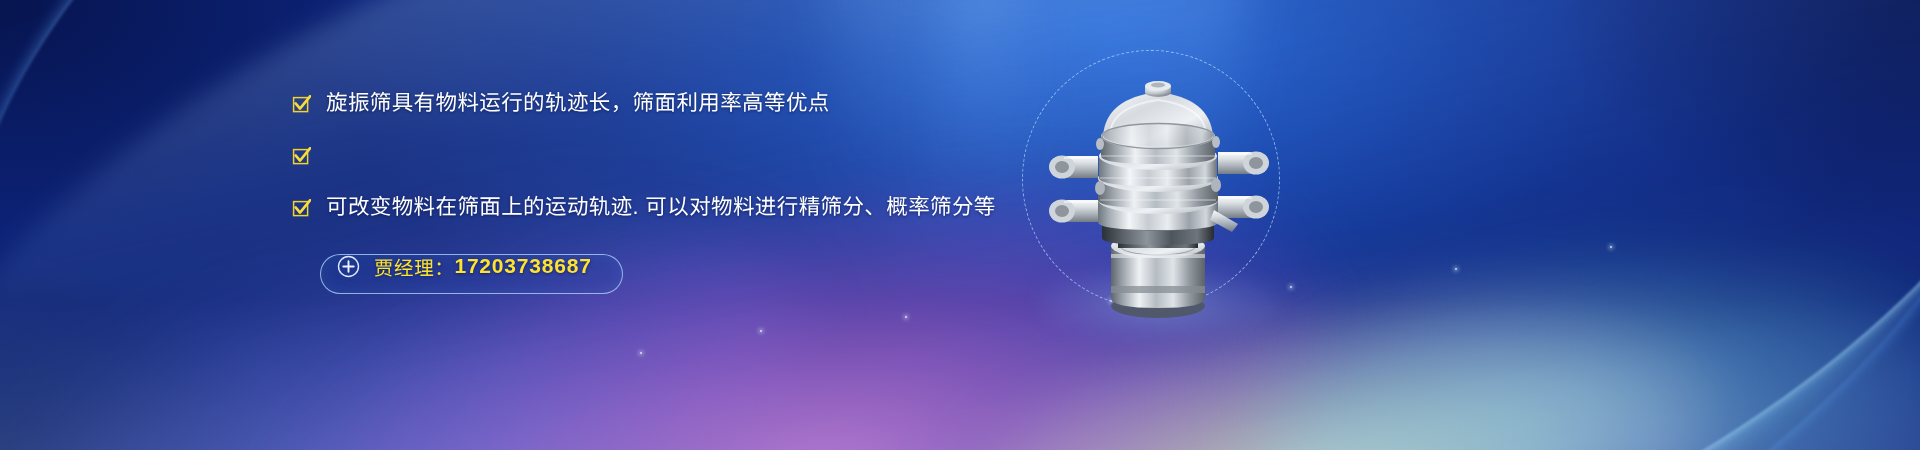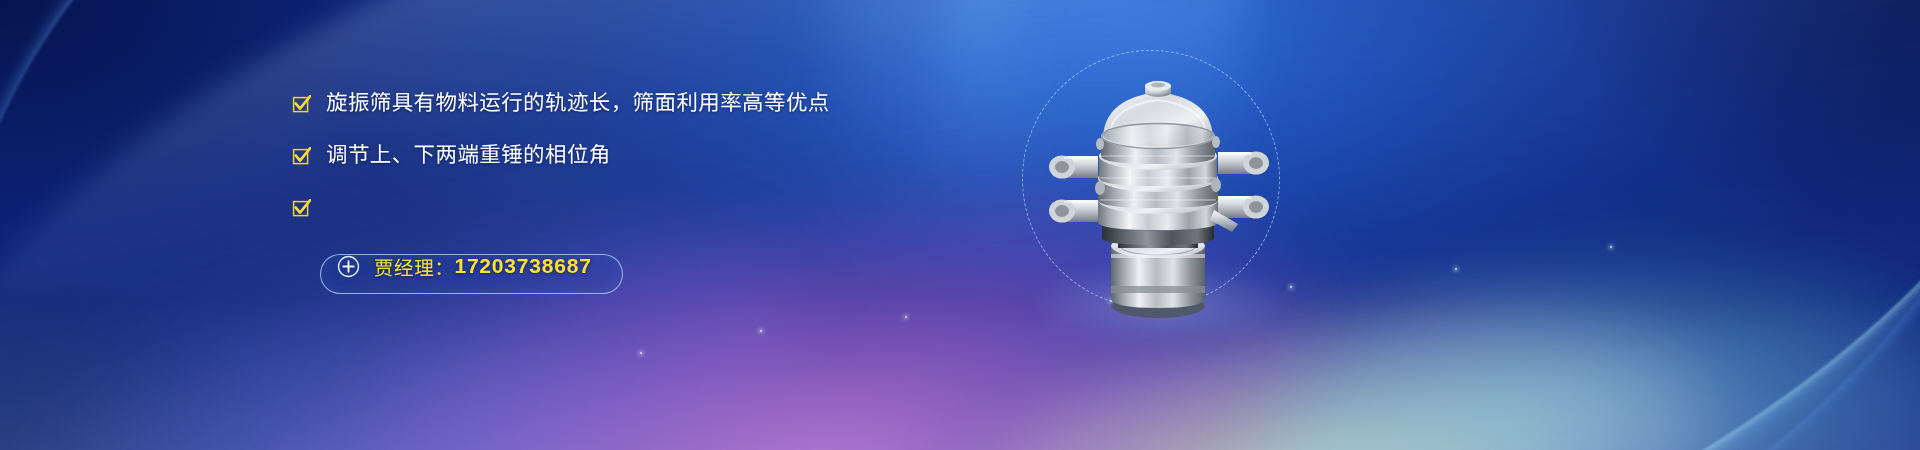--- a/index.html
+++ b/index.html
@@ -340,30 +340,30 @@
       <span class="bullet-text">旋振筛具有物料运行的轨迹长，筛面利用率高等优点</span>
     </div>
 
     <div class="bullet">
       <span class="check-icon">
         <svg width="19" height="19" viewBox="0 0 19 19">
           <rect x="1.6" y="2.6" width="14" height="14" fill="none" stroke="#f5d327" stroke-width="1.5"></rect>
           <path d="M3.6 8.4 L8.0 13.6 L18.2 1.2" fill="none" stroke="#f7dc3a" stroke-width="2.6" stroke-linecap="round" stroke-linejoin="round"></path>
         </svg>
       </span>
-      <span class="bullet-text">调节上、下两端重锤的相位角</span>
     </div>
 
     <div class="bullet">
       <span class="check-icon">
         <svg width="19" height="19" viewBox="0 0 19 19">
           <rect x="1.6" y="2.6" width="14" height="14" fill="none" stroke="#f5d327" stroke-width="1.5"></rect>
           <path d="M3.6 8.4 L8.0 13.6 L18.2 1.2" fill="none" stroke="#f7dc3a" stroke-width="2.6" stroke-linecap="round" stroke-linejoin="round"></path>
         </svg>
       </span>
+      <span class="bullet-text">可改变物料在筛面上的运动轨迹. 可以对物料进行精筛分、概率筛分等</span>
     </div>
 
     <div class="contact-pill">
       <span class="plus-icon">
         <svg width="23" height="23" viewBox="0 0 23 23">
           <circle cx="11.5" cy="11.5" r="10" fill="none" stroke="#dbe9fb" stroke-width="1.4"></circle>
           <path d="M11.5 6.3 V16.7 M6.3 11.5 H16.7" stroke="#eef5ff" stroke-width="1.9" stroke-linecap="round"></path>
         </svg>
       </span>
       <span class="contact-label">贾经理：</span>

